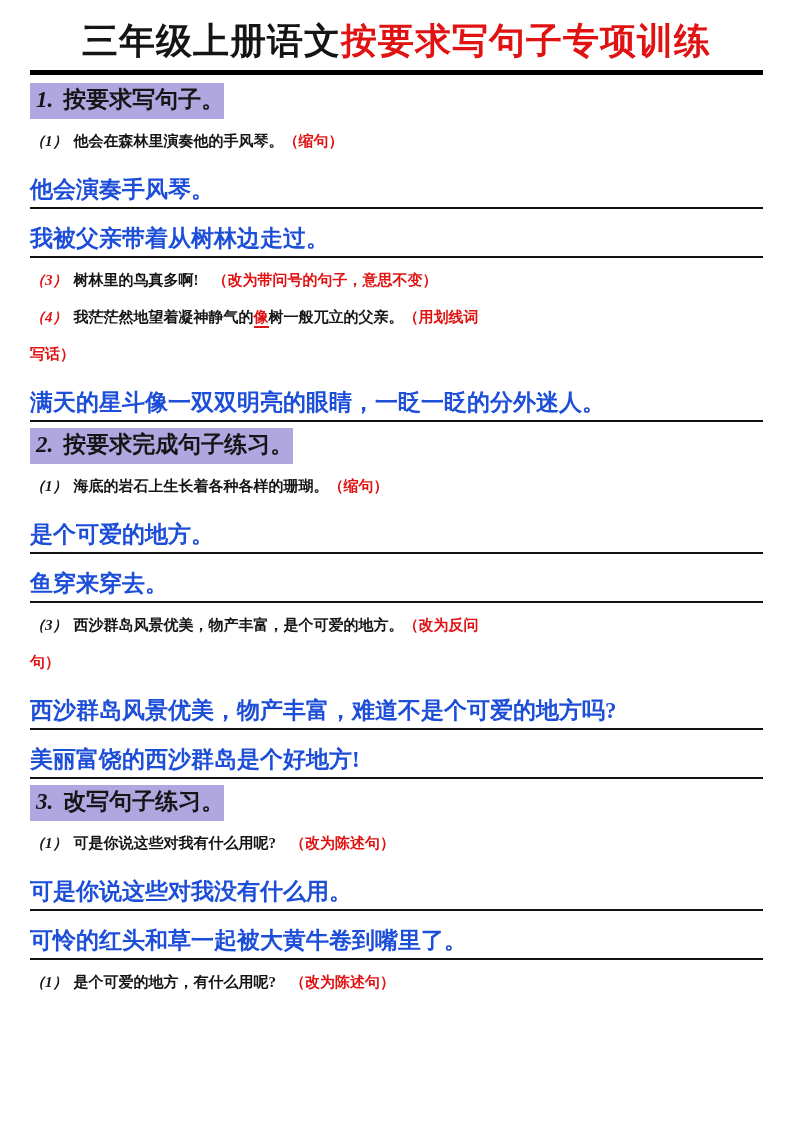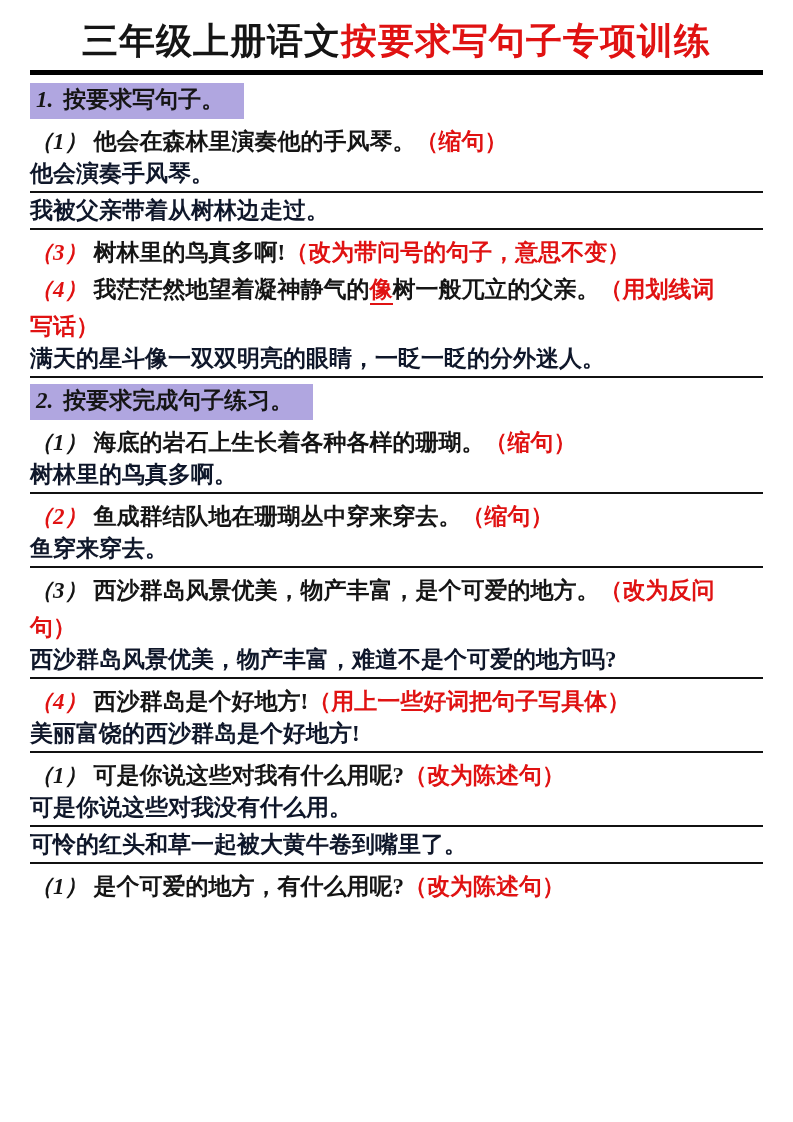--- a/index.html
+++ b/index.html
@@ -7,32 +7,32 @@
        font-family:"Liberation Serif","DejaVu Serif",serif;color:#151515;}
   .page{box-sizing:border-box;width:793px;height:1112px;padding:18px 30px 0 30px;}
 
   .title{margin:0;text-align:center;font-size:36px;line-height:46px;font-weight:bold;
          letter-spacing:1px;white-space:nowrap;}
   .t-red{color:#e01212;}
   .title-rule{height:5px;background:#000;margin:6px 0 8px 0;}
 
   .sec-row{margin:6px 0 4px 0;}
   .sec-head{display:inline-block;background:#b0a6e0;font-size:23px;line-height:28px;
-            font-weight:bold;padding:3px 20px 5px 6px;}
+            font-weight:bold;padding:3px 0 5px 6px;}
   .sec-num{font-style:italic;margin-right:10px;}
 
-  .q{font-size:23px;line-height:37px;font-weight:600;}
+  .q{font-size:15px;line-height:37px;font-weight:600;}
   .qn{font-style:italic;margin-right:6px;}
   .qn.red{color:#e01212;}
   .qi{color:#e01212;}
-  .qi.gap{}
+  .qi.gap{margin-left:14px;}
   .marked{color:#e01212;border-bottom:2px solid #e01212;padding-bottom:1px;}
 
-  .ans{display:block;color:#0f172a;font-weight:bold;font-size:23px;line-height:28px;
-       padding-bottom:3px;border-bottom:2px solid #111;margin:0 0 4px 0;font-family:Liberation Serif, serif;}
+  .ans{display:block;color:#1d4ed8;font-weight:bold;font-size:23px;line-height:28px;
+       padding-bottom:3px;border-bottom:2px solid #111;margin:16px 0 4px 0;font-family:Liberation Serif, serif;}
 </style>
 </head>
 <body>
 
 <div class="page">
 
   <h1 class="title"><span>三年级上册语文</span><span class="t-red">按要求写句子专项训练</span></h1>
   <div class="title-rule"></div>
 
   <div class="sec-row">
@@ -47,31 +47,32 @@
   <div class="q"><span class="qn red">（3）</span><span class="qt">树林里的鸟真多啊!</span><span class="qi gap">（改为带问号的句子，意思不变）</span></div>
 
   <div class="q"><span class="qn red">（4）</span><span class="qt">我茫茫然地望着凝神静气的</span><span class="marked">像</span><span class="qt">树一般兀立的父亲。</span><span class="qi">（用划线词</span><br><span class="qi">写话）</span></div>
   <div class="ans">满天的星斗像一双双明亮的眼睛，一眨一眨的分外迷人。</div>
 
   <div class="sec-row">
     <span class="sec-head"><span class="sec-num">2.</span><span>按要求完成句子练习。</span></span>
   </div>
 
   <div class="q"><span class="qn">（1）</span><span class="qt">海底的岩石上生长着各种各样的珊瑚。</span><span class="qi">（缩句）</span></div>
-  <div class="ans">树林里的鸟真多啊。</div>
+  <div class="ans">是个可爱的地方。</div>
 
-  <div class="q"><span class="qn red">（2）</span><span class="qt">鱼成群结队地在珊瑚丛中穿来穿去。</span><span class="qi">（缩句）</span></div>
   <div class="ans">鱼穿来穿去。</div>
 
   <div class="q"><span class="qn">（3）</span><span class="qt">西沙群岛风景优美，物产丰富，是个可爱的地方。</span><span class="qi">（改为反问</span><br><span class="qi">句）</span></div>
   <div class="ans">西沙群岛风景优美，物产丰富，难道不是个可爱的地方吗?</div>
 
-  <div class="q"><span class="qn red">（4）</span><span class="qt">西沙群岛是个好地方!</span><span class="qi gap">（用上一些好词把句子写具体）</span></div>
   <div class="ans">美丽富饶的西沙群岛是个好地方!</div>
 
+  <div class="sec-row">
+    <span class="sec-head"><span class="sec-num">3.</span><span>改写句子练习。</span></span>
+  </div>
 
   <div class="q"><span class="qn">（1）</span><span class="qt">可是你说这些对我有什么用呢?</span><span class="qi gap">（改为陈述句）</span></div>
   <div class="ans">可是你说这些对我没有什么用。</div>
 
   <div class="ans">可怜的红头和草一起被大黄牛卷到嘴里了。</div>
 
 
   <div class="q"><span class="qn">（1）</span><span class="qt">是个可爱的地方，有什么用呢?</span><span class="qi gap">（改为陈述句）</span></div>
 
 </div>

